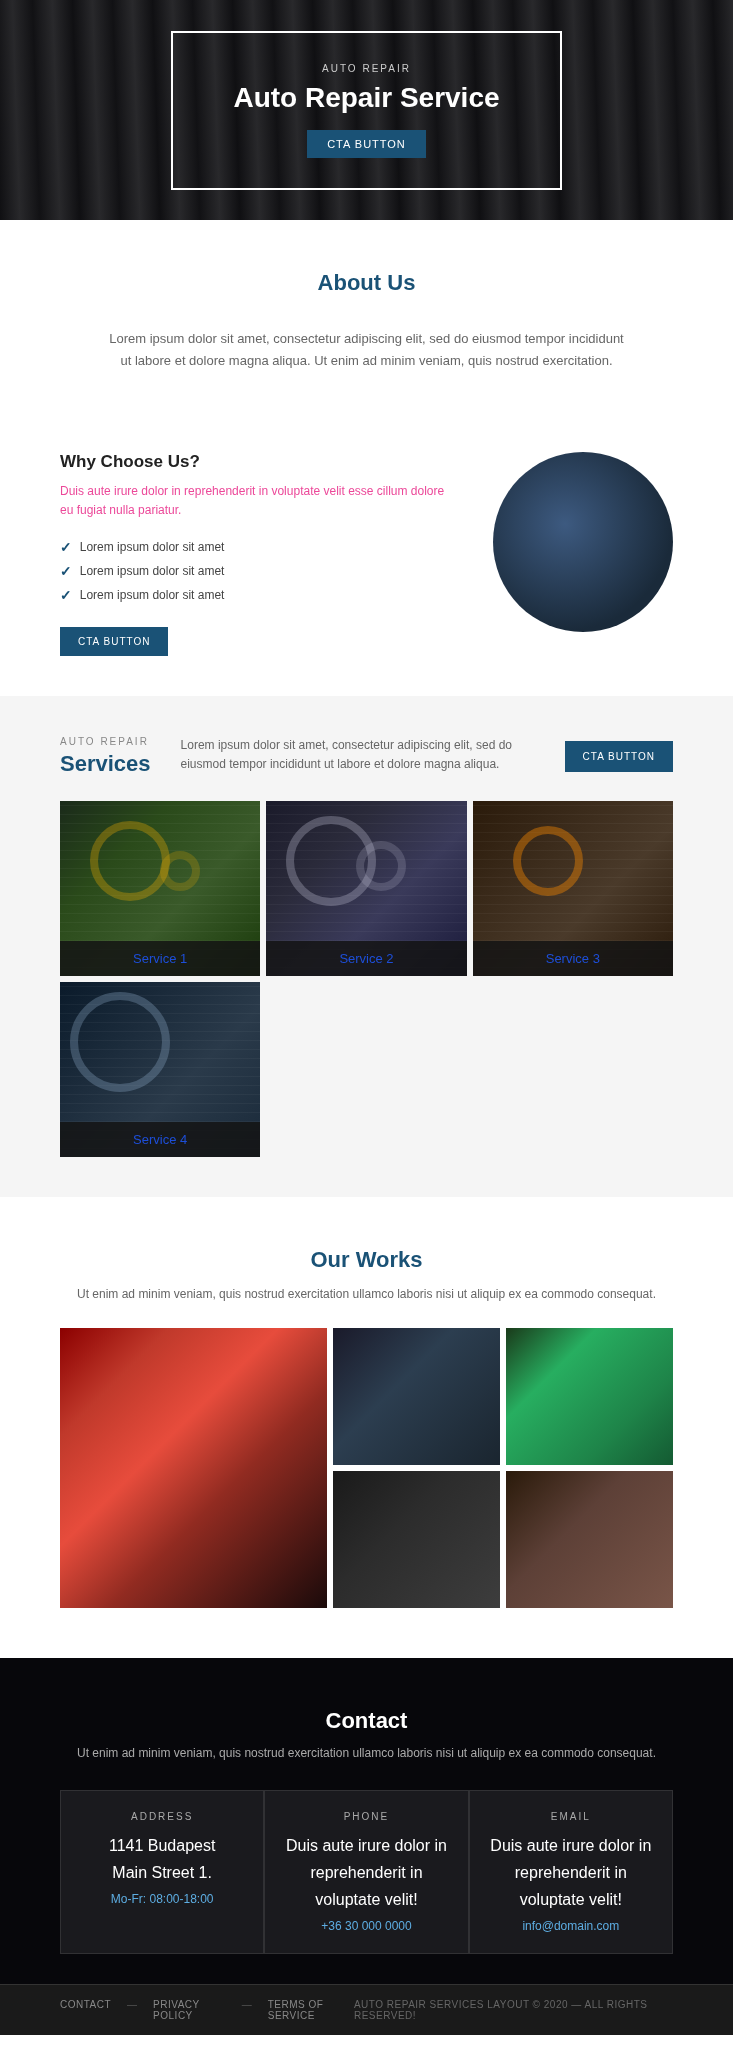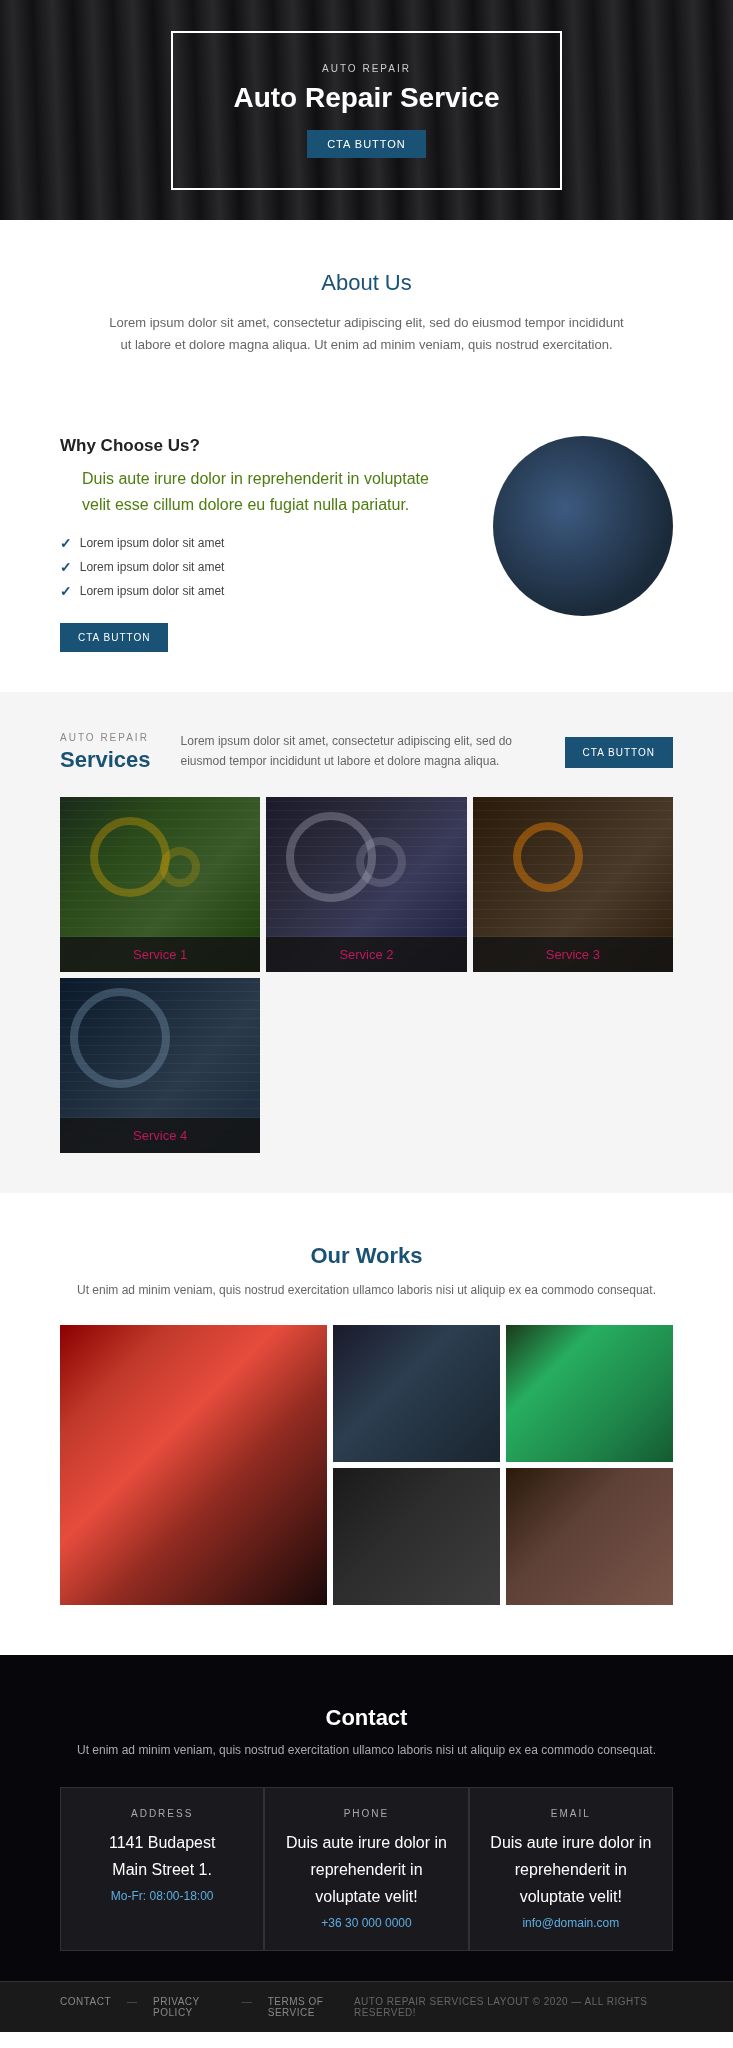--- a/index.html
+++ b/index.html
@@ -59,22 +59,22 @@
 
     
     .about-section {
       padding: 50px 80px;
       text-align: center;
       background: white;
     }
     .section-title {
       color: #1a5276;
       font-size: 22px;
-      font-weight: normal;
-      margin-bottom: 16px;
+      font-weight: bold;
+      margin-bottom: 32px;
     }
     .about-text {
       color: #666;
       font-size: 13px;
       line-height: 1.7;
       max-width: 520px;
       margin: 0 auto;
     }
 
     
@@ -85,25 +85,24 @@
       gap: 40px;
     }
     .why-left { flex: 1; }
     .why-title {
       font-size: 17px;
       font-weight: bold;
       margin-bottom: 10px;
       color: #222;
     }
     .why-desc {
-      color: #4d7c0f;
-      font-size: 16px;
+      color: #ec4899;
+      font-size: 12px;
       line-height: 1.6;
       margin-bottom: 14px;
-      margin-left: 22px;
     }
     .check-list { list-style: none; margin-bottom: 20px; }
     .check-list li {
       color: #444;
       font-size: 12px;
       padding: 4px 0;
       display: flex;
       align-items: center;
       gap: 8px;
     }
@@ -207,21 +206,21 @@
     .service-bg-3 { background: linear-gradient(135deg, #2a1a0a 0%, #3a2a1a 30%, #4a3a2a 60%, #2a1a0a 100%); }
     .service-bg-4 { background: linear-gradient(135deg, #0a1a2a 0%, #1a2a3a 30%, #2a3a4a 60%, #1a2a3a 100%); }
     .service-bg-5 { background: linear-gradient(135deg, #1a1a2a 0%, #2a2a3a 30%, #3a3a5a 60%, #1a1a3a 100%); }
     .service-bg-6 { background: linear-gradient(135deg, #2a1a0a 0%, #3a2a1a 30%, #5a4a2a 60%, #3a2a1a 100%); }
     .service-label {
       position: absolute;
       bottom: 0;
       left: 0;
       right: 0;
       background: rgba(20,20,20,0.85);
-      color: #be185d;
+      color: #1d4ed8;
       text-align: center;
       padding: 10px;
       font-size: 13px;
       font-weight: 500;
     }
 
     
     .gear-shape {
       position: absolute;
       border-radius: 50%;

